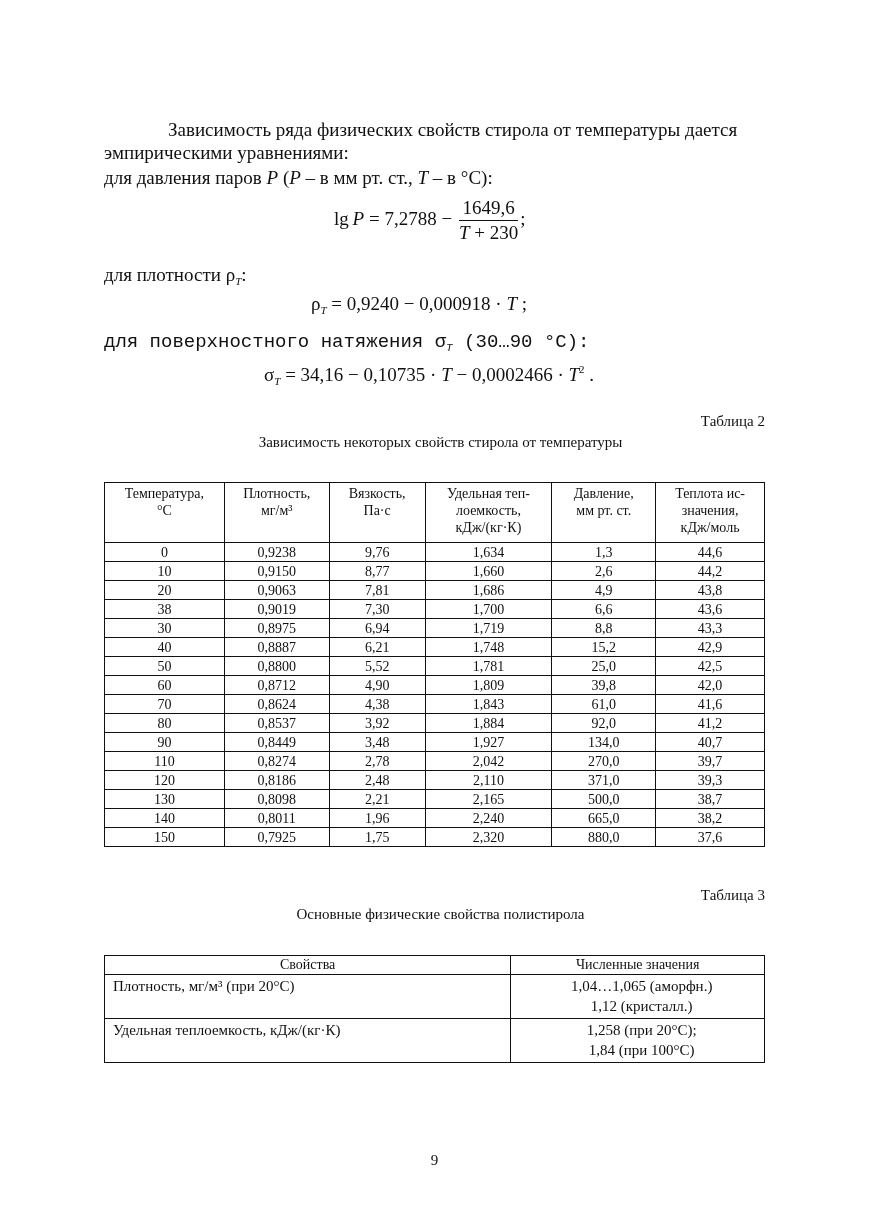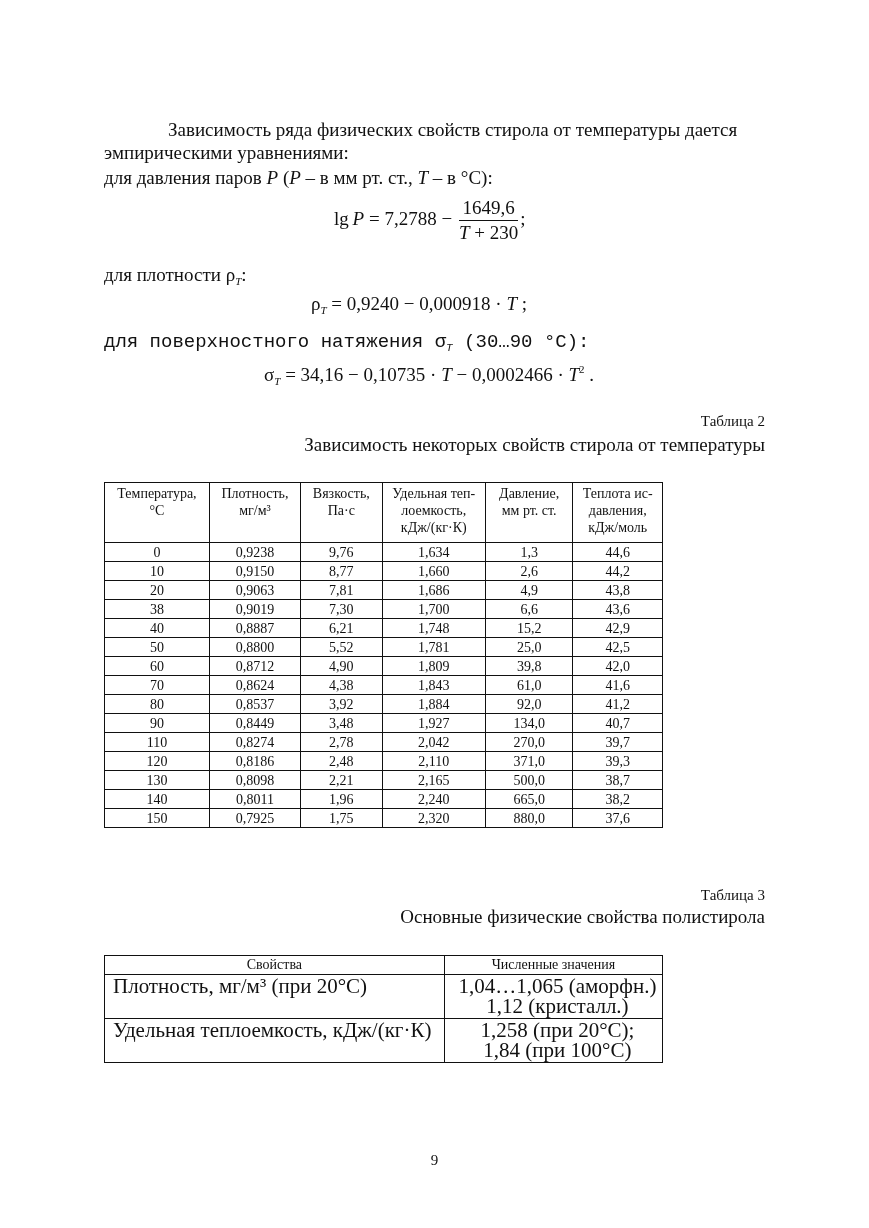--- a/index.html
+++ b/index.html
@@ -8,27 +8,27 @@
   .page { position: absolute; left: 104px; top: 0; width: 661px; }
   .p { position: absolute; font-size: 19px; line-height: 23px; white-space: nowrap; }
   .formula { position: absolute; font-size: 19px; white-space: nowrap; }
   i { font-style: italic; }
   .frac { display: inline-block; vertical-align: middle; text-align: center; margin: 0 2px; }
   .frac .num { display: block; border-bottom: 1px solid #111; padding: 0 2px; line-height: 24px; }
   .frac .den { display: block; line-height: 24px; }
   sub.s { font-size: 11px; vertical-align: -4px; font-style: italic; }
   sup.s { font-size: 11px; vertical-align: 8px; }
   .tlabel { position: absolute; right: 0; font-size: 15px; }
-  .tcaption { position: absolute; left: 0; width: 661px; text-align: right; font-size: 19px; }
-  table { border-collapse: collapse; position: absolute; left: 0; width: 559px; font-size: 14px; }
+  .tcaption { position: absolute; left: 6px; width: 661px; text-align: center; font-size: 15px; }
+  table { border-collapse: collapse; position: absolute; left: 0; width: 661px; font-size: 14px; }
   td, th { border: 1px solid #111; font-weight: normal; padding: 0 2px; }
   #t2 th { vertical-align: top; text-align: center; line-height: 17px; height: 57px; padding-top: 2px; }
   #t2 td { text-align: center; height: 18px; line-height: 17px; padding: 0; }
   #t3 th { text-align: center; height: 18px; line-height: 18px; }
-  #t3 td { vertical-align: top; line-height: 20px; font-size: 21px; padding: 1px 0 2px 8px; }
+  #t3 td { vertical-align: top; line-height: 20px; font-size: 15px; padding: 1px 0 2px 8px; }
   #t3 td.v { text-align: center; }
   .pageno { position: absolute; left: 0; width: 869px; top: 1152px; text-align: center; font-size: 15px; }
 </style>
 </head>
 <body>
 
 <div class="page">
 
   <div class="p" style="left:64px; top:118px;">Зависимость ряда физических свойств стирола от температуры дается</div>
   <div class="p" style="left:0; top:141px;">эмпирическими уравнениями:</div>
@@ -68,21 +68,21 @@
         <col style="width:104px">
         <col style="width:109px">
     </colgroup>
     <thead>
       <tr>
         <th><span>Температура,</span><br><span>°C</span></th>
         <th><span>Плотность,</span><br><span>мг/м³</span></th>
         <th><span>Вязкость,</span><br><span>Па·с</span></th>
         <th><span>Удельная теп-</span><br><span>лоемкость,</span><br><span>кДж/(кг·К)</span></th>
         <th><span>Давление,</span><br><span>мм рт. ст.</span></th>
-        <th><span>Теплота ис-</span><br><span>давления,</span><br><span>кДж/моль</span></th>
+        <th><span>Теплота ис-</span><br><span>значения,</span><br><span>кДж/моль</span></th>
       </tr>
     </thead>
     <tbody id="t2body">
         <tr>
           <td>0</td>
           <td>0,9238</td>
           <td>9,76</td>
           <td>1,634</td>
           <td>1,3</td>
           <td>44,6</td>
@@ -103,20 +103,28 @@
           <td>4,9</td>
           <td>43,8</td>
         </tr>
         <tr>
           <td>38</td>
           <td>0,9019</td>
           <td>7,30</td>
           <td>1,700</td>
           <td>6,6</td>
           <td>43,6</td>
+        </tr>
+        <tr>
+          <td>30</td>
+          <td>0,8975</td>
+          <td>6,94</td>
+          <td>1,719</td>
+          <td>8,8</td>
+          <td>43,3</td>
         </tr>
         <tr>
           <td>40</td>
           <td>0,8887</td>
           <td>6,21</td>
           <td>1,748</td>
           <td>15,2</td>
           <td>42,9</td>
         </tr>
         <tr>

